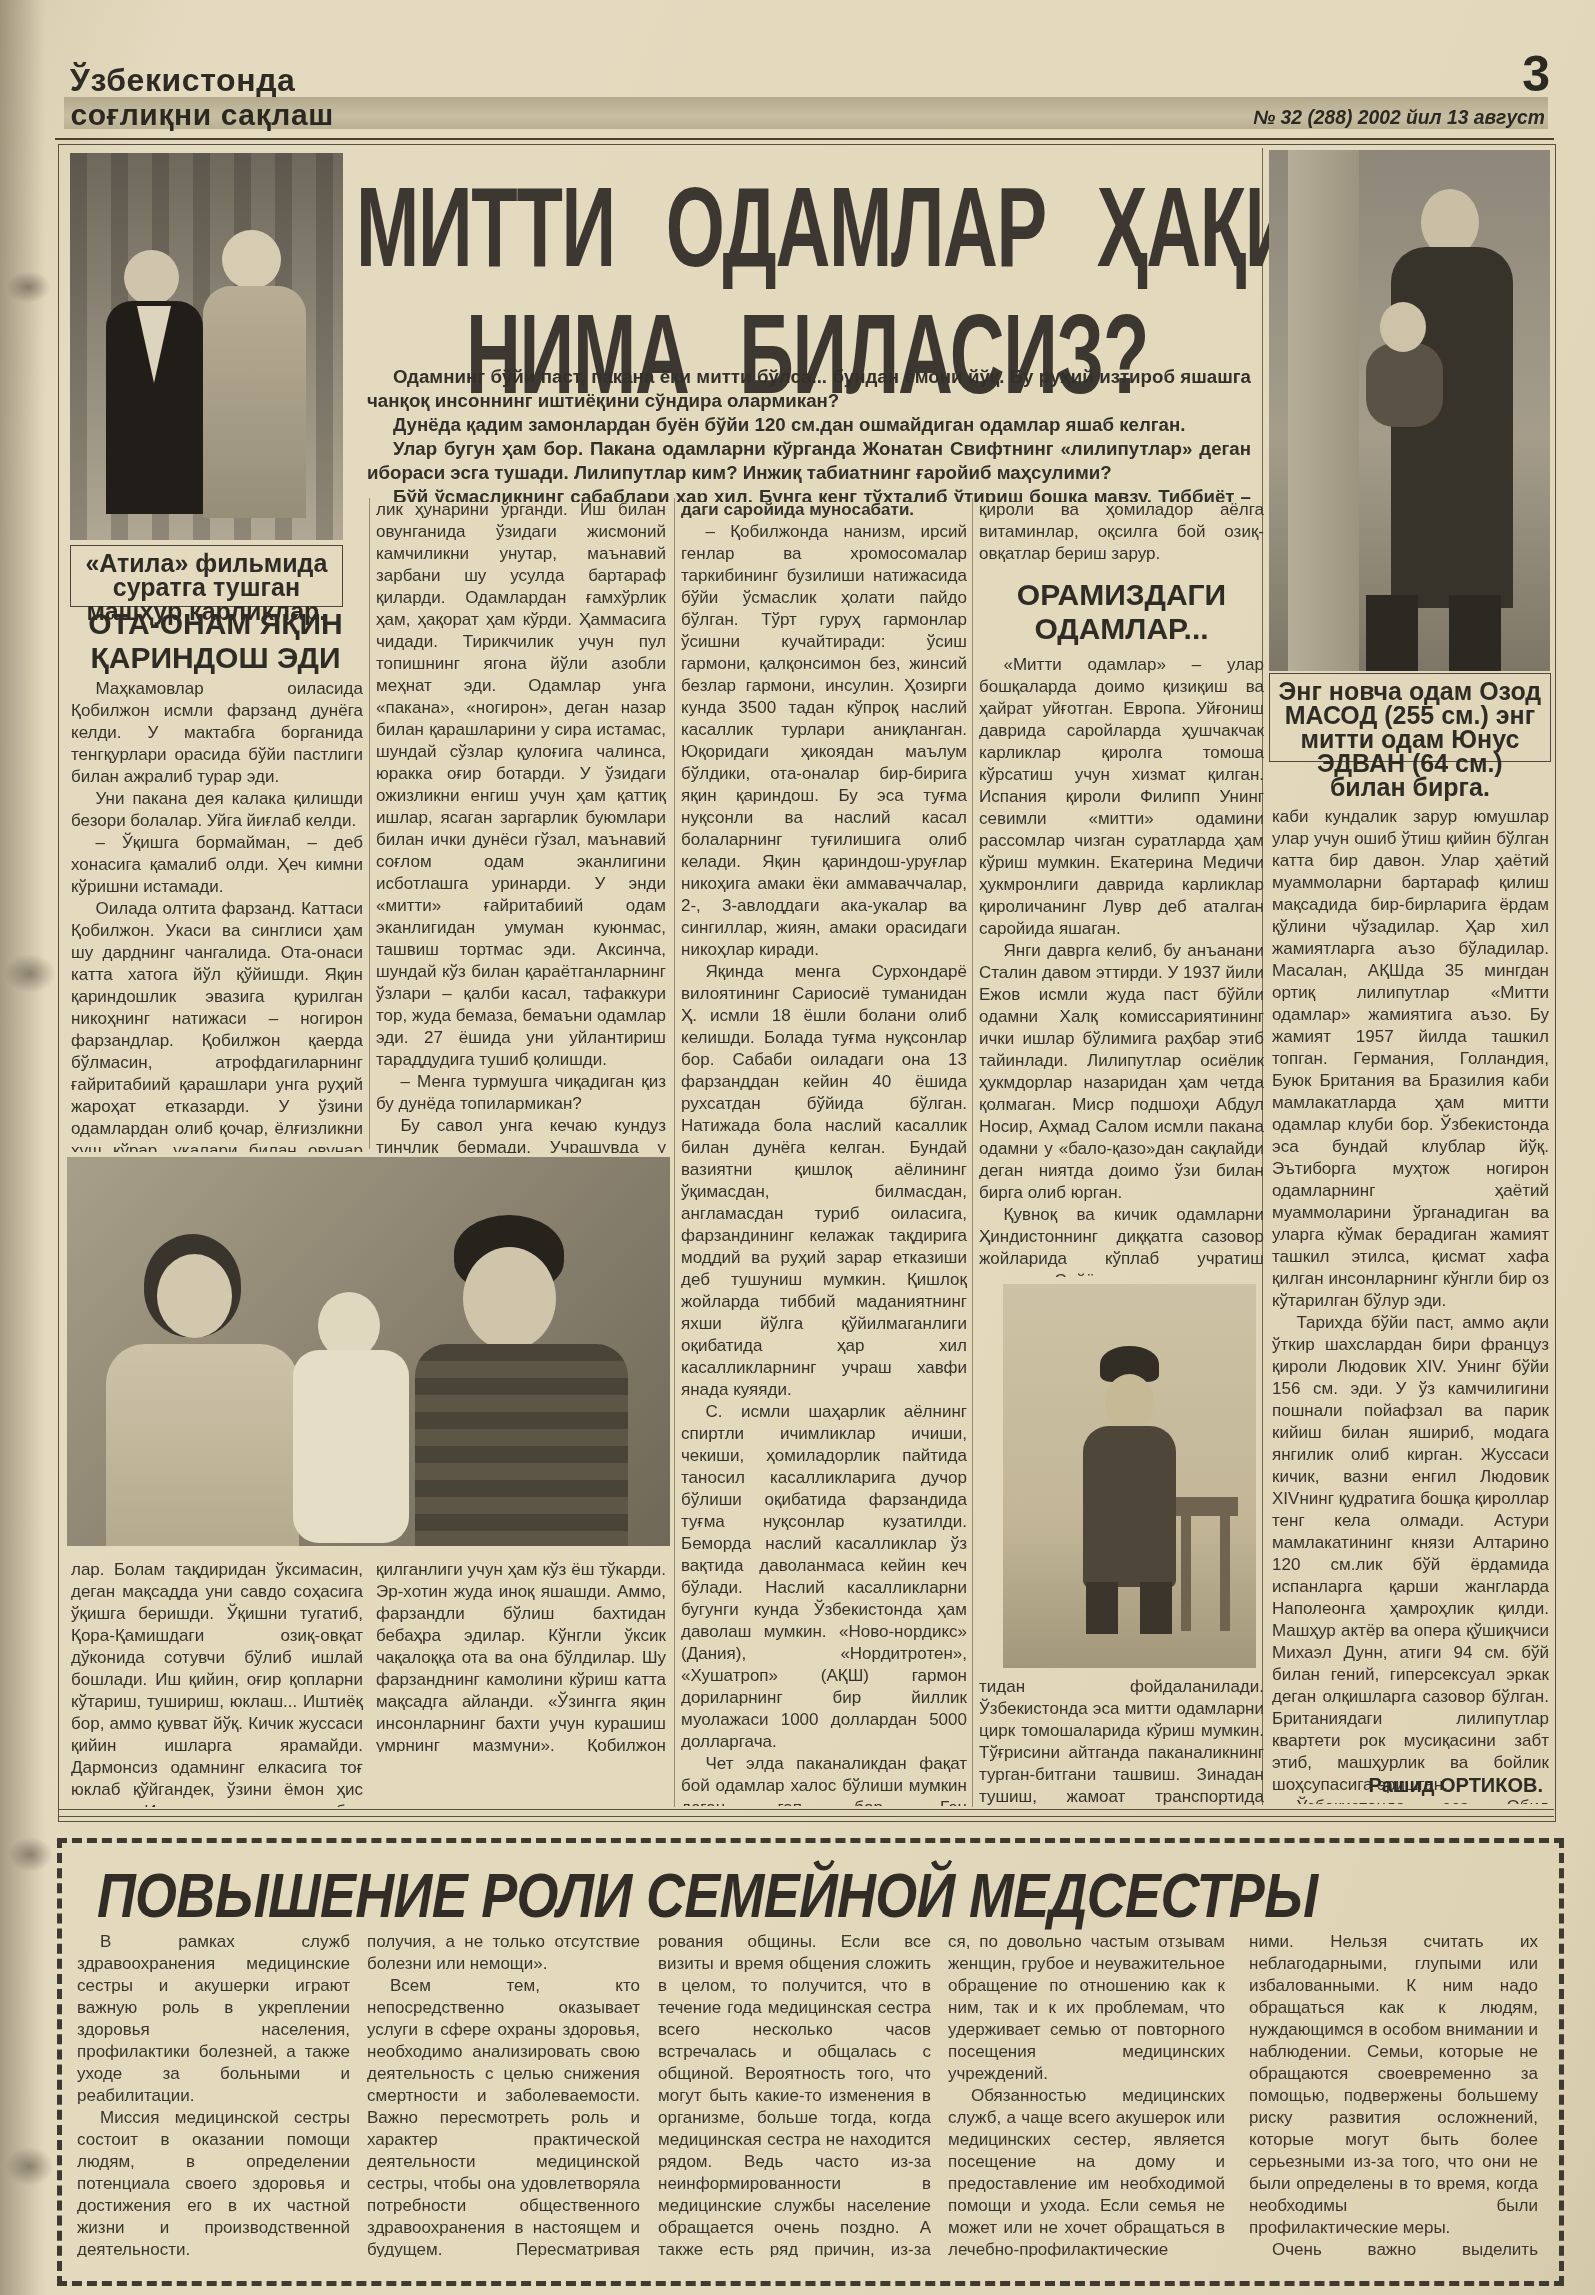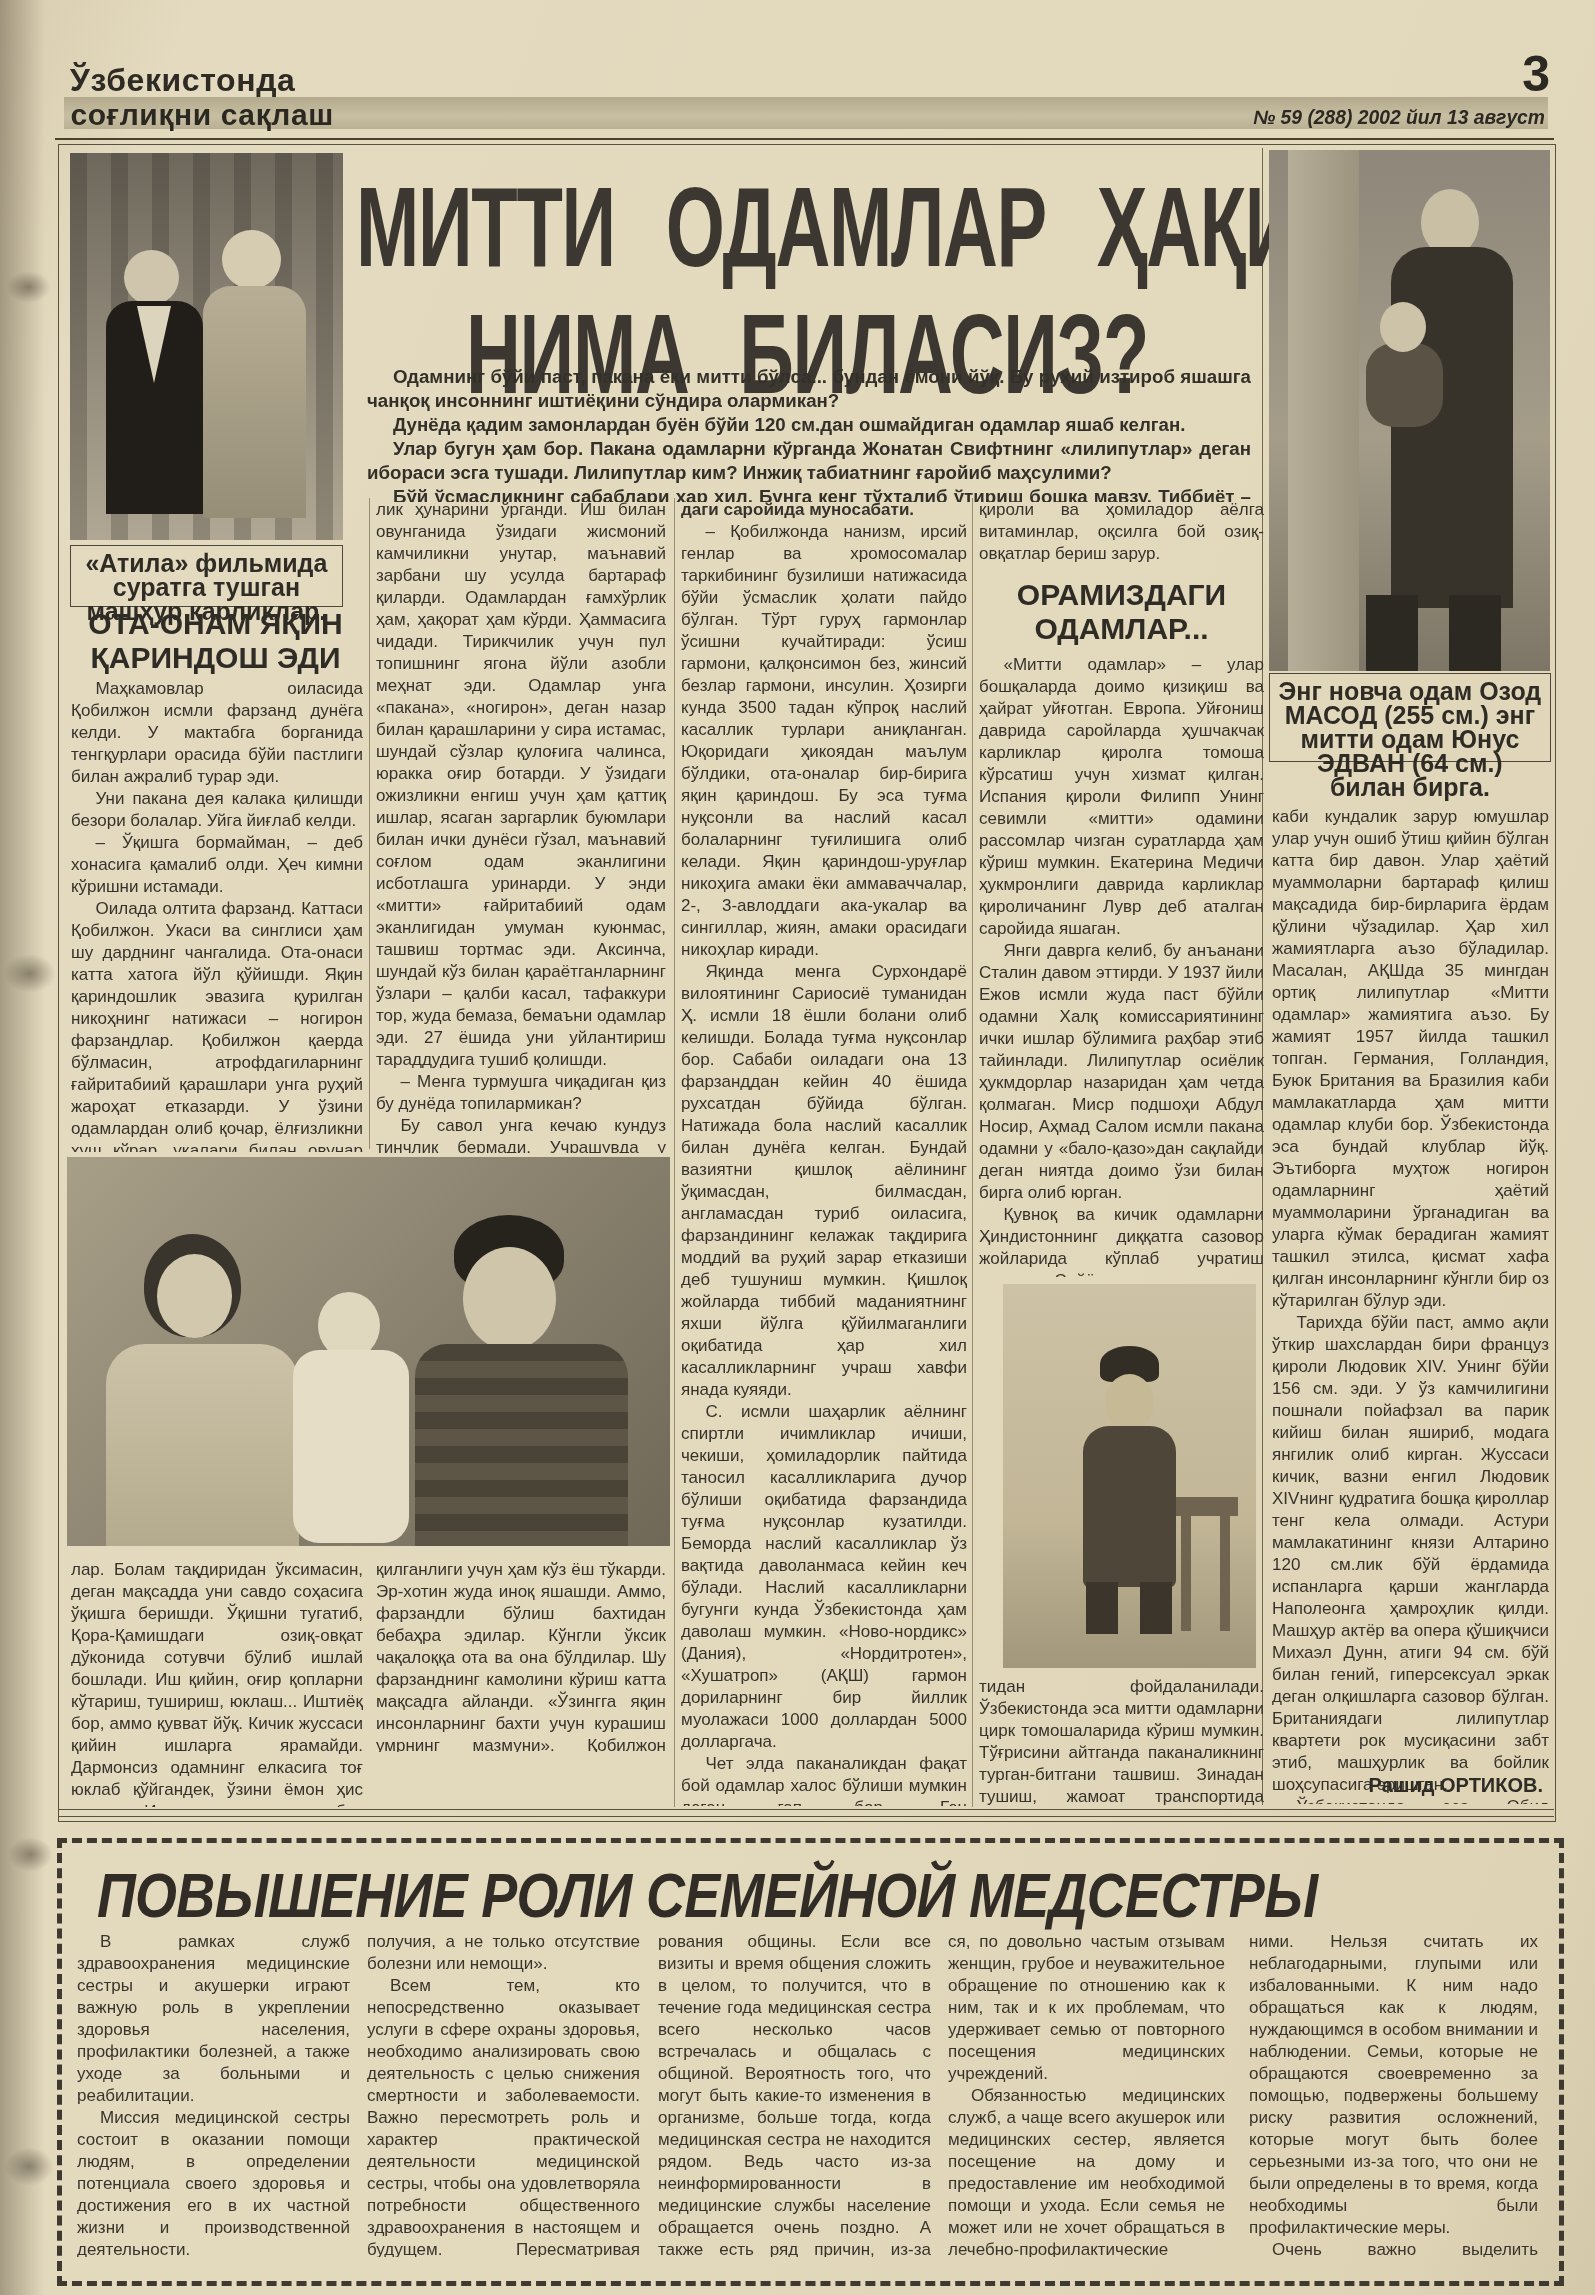--- a/index.html
+++ b/index.html
@@ -56,21 +56,21 @@
   <div class="stain" style="left:6.4px;top:271px;width:45px;height:32px;"></div>
   <div class="stain" style="left:3.9px;top:954px;width:52px;height:39px;"></div>
   <div class="stain" style="left:7.7px;top:1837px;width:45px;height:35px;"></div>
   <div class="stain" style="left:5.2px;top:2147px;width:49px;height:39px;"></div>
 
   <div class="mast1">Ўзбекистонда</div>
   <div class="mastbar">
     <div class="mast2">соғлиқни сақлаш</div>
   </div>
   <div class="pageno">3</div>
-  <div class="issue">№ 59 (288) 2002 йил 13 август</div>
+  <div class="issue">№ 32 (288) 2002 йил 13 август</div>
   <div class="rule-top"></div>
 
   <div class="frame"></div>
   <div class="dbl"></div>
   <div class="vr" style="left:369px;top:498px;height:651px;"></div>
   <div class="vr" style="left:674px;top:498px;height:1309px;"></div>
   <div class="vr" style="left:972px;top:498px;height:1309px;"></div>
   <div class="vr2" style="left:1262px;top:148px;height:1657px;"></div>
 
   <div class="hl" style="top:161px;">МИТТИ ОДАМЛАР ҲАҚИДА</div>

